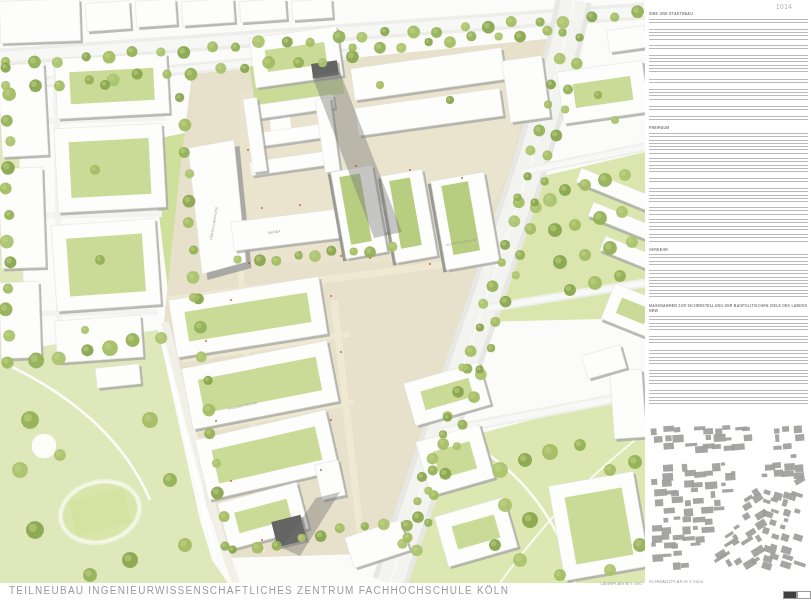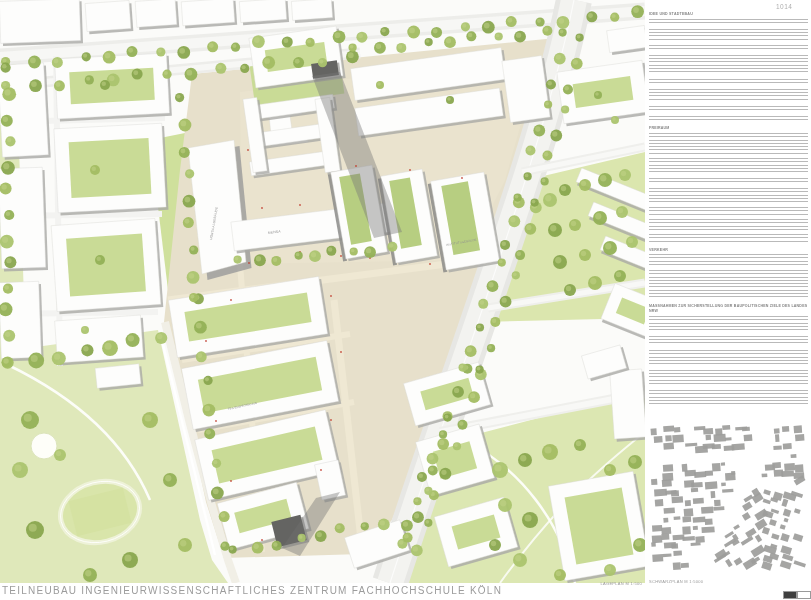--- a/index.html
+++ b/index.html
@@ -13,21 +13,21 @@
   .text-col section{margin:0;}
   .text-col h2{margin:0 0 2.5px 0;font-size:3.6px;font-weight:bold;color:#868686;letter-spacing:.2px;line-height:1.2;}
   .greek{width:100%;margin:0 0 4px 0;
      background:repeating-linear-gradient(to bottom,#b9b9b9 0px,#b9b9b9 .9px,transparent .9px,transparent 3.3px);}
   .mt7{margin-top:7px;} .mt6{margin-top:6px;} .mt8{margin-top:8px;}
   .keyplan{position:absolute;left:649px;top:423px;width:160px;height:177px;}
   .keyplan-caption{position:absolute;left:0;top:156px;font-size:4px;color:#9a9a9a;letter-spacing:.3px;}
   .scalebar{position:absolute;left:134px;top:168px;display:flex;}
   .scalebar span{display:inline-block;width:12px;height:6px;border:0.5px solid #9a9a9a;background:#ffffff;}
   .scalebar span:first-child{background:#3f3f3f;}
-  .board-title{position:absolute;left:2px;top:585px;font-size:10px;letter-spacing:1.25px;color:#9c9c9c;white-space:nowrap;}
+  .board-title{position:absolute;left:9px;top:585px;font-size:10px;letter-spacing:1.25px;color:#9c9c9c;white-space:nowrap;}
 </style>
 </head>
 <body>
 
 <div class="board">
 
   <div class="page-number">1014</div>
 
   <div class="plan">
     <svg id="plan-svg" width="645" height="583" viewBox="0 0 645 583" xmlns="http://www.w3.org/2000/svg">

